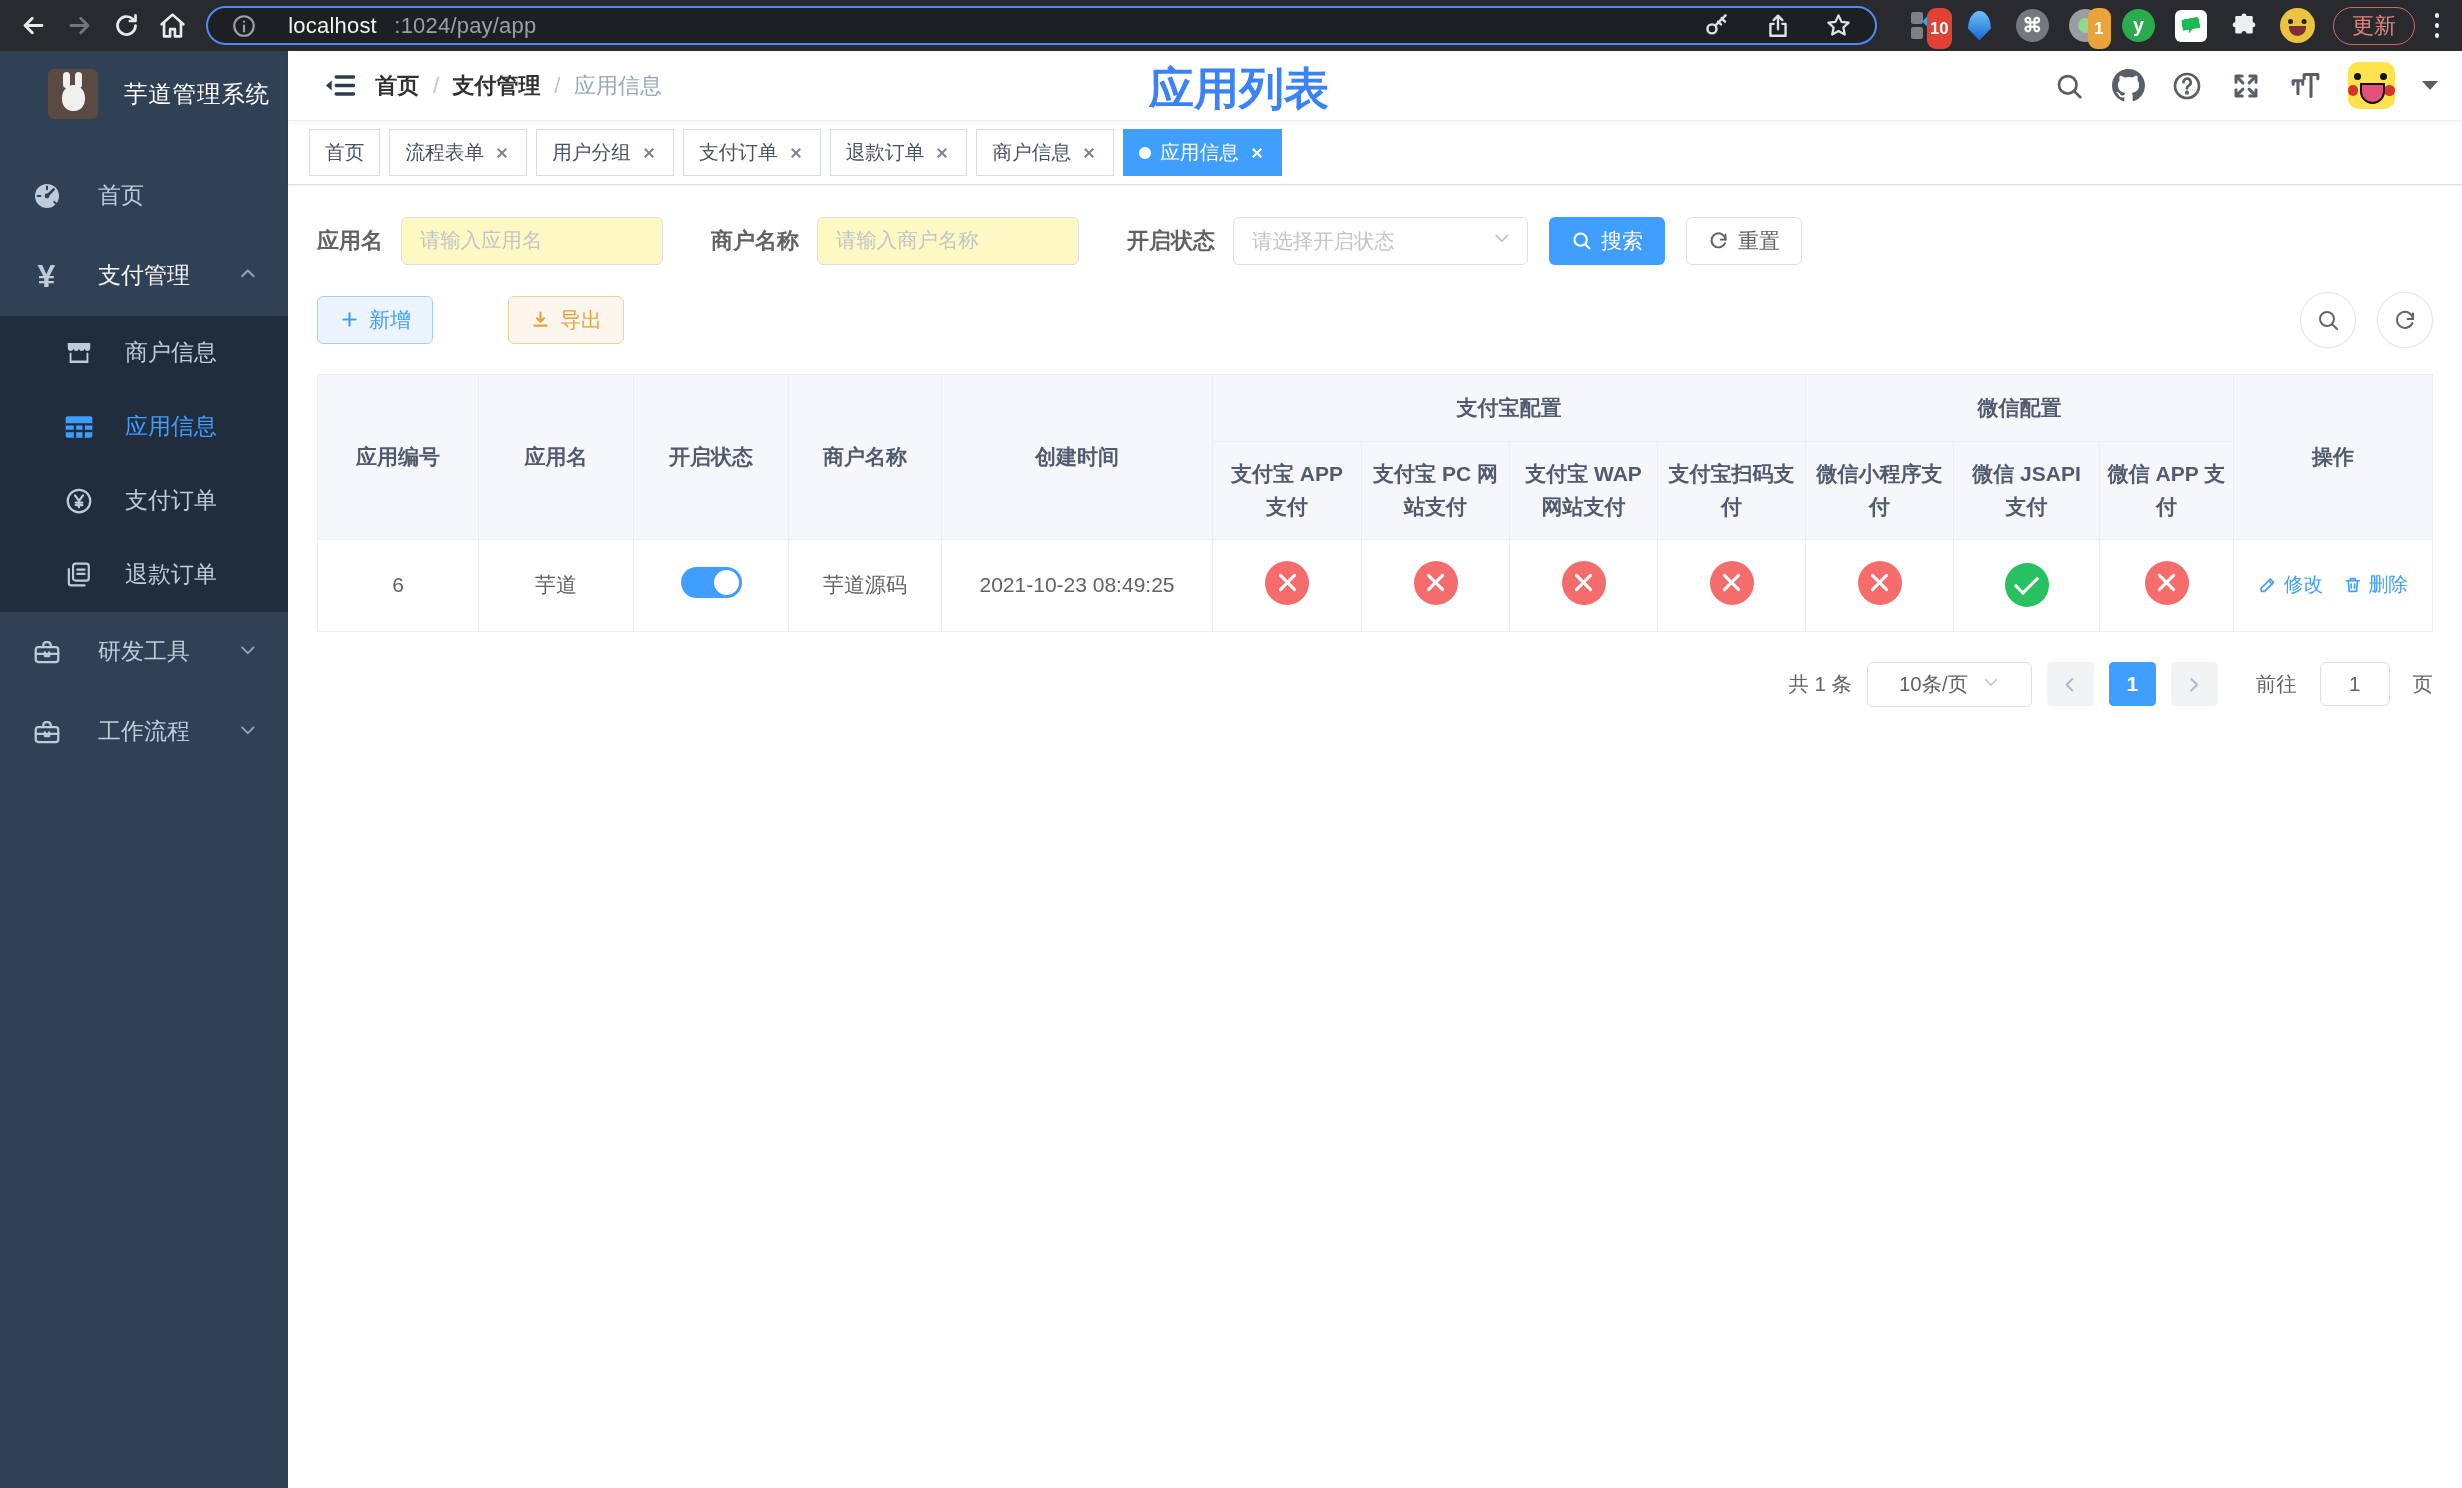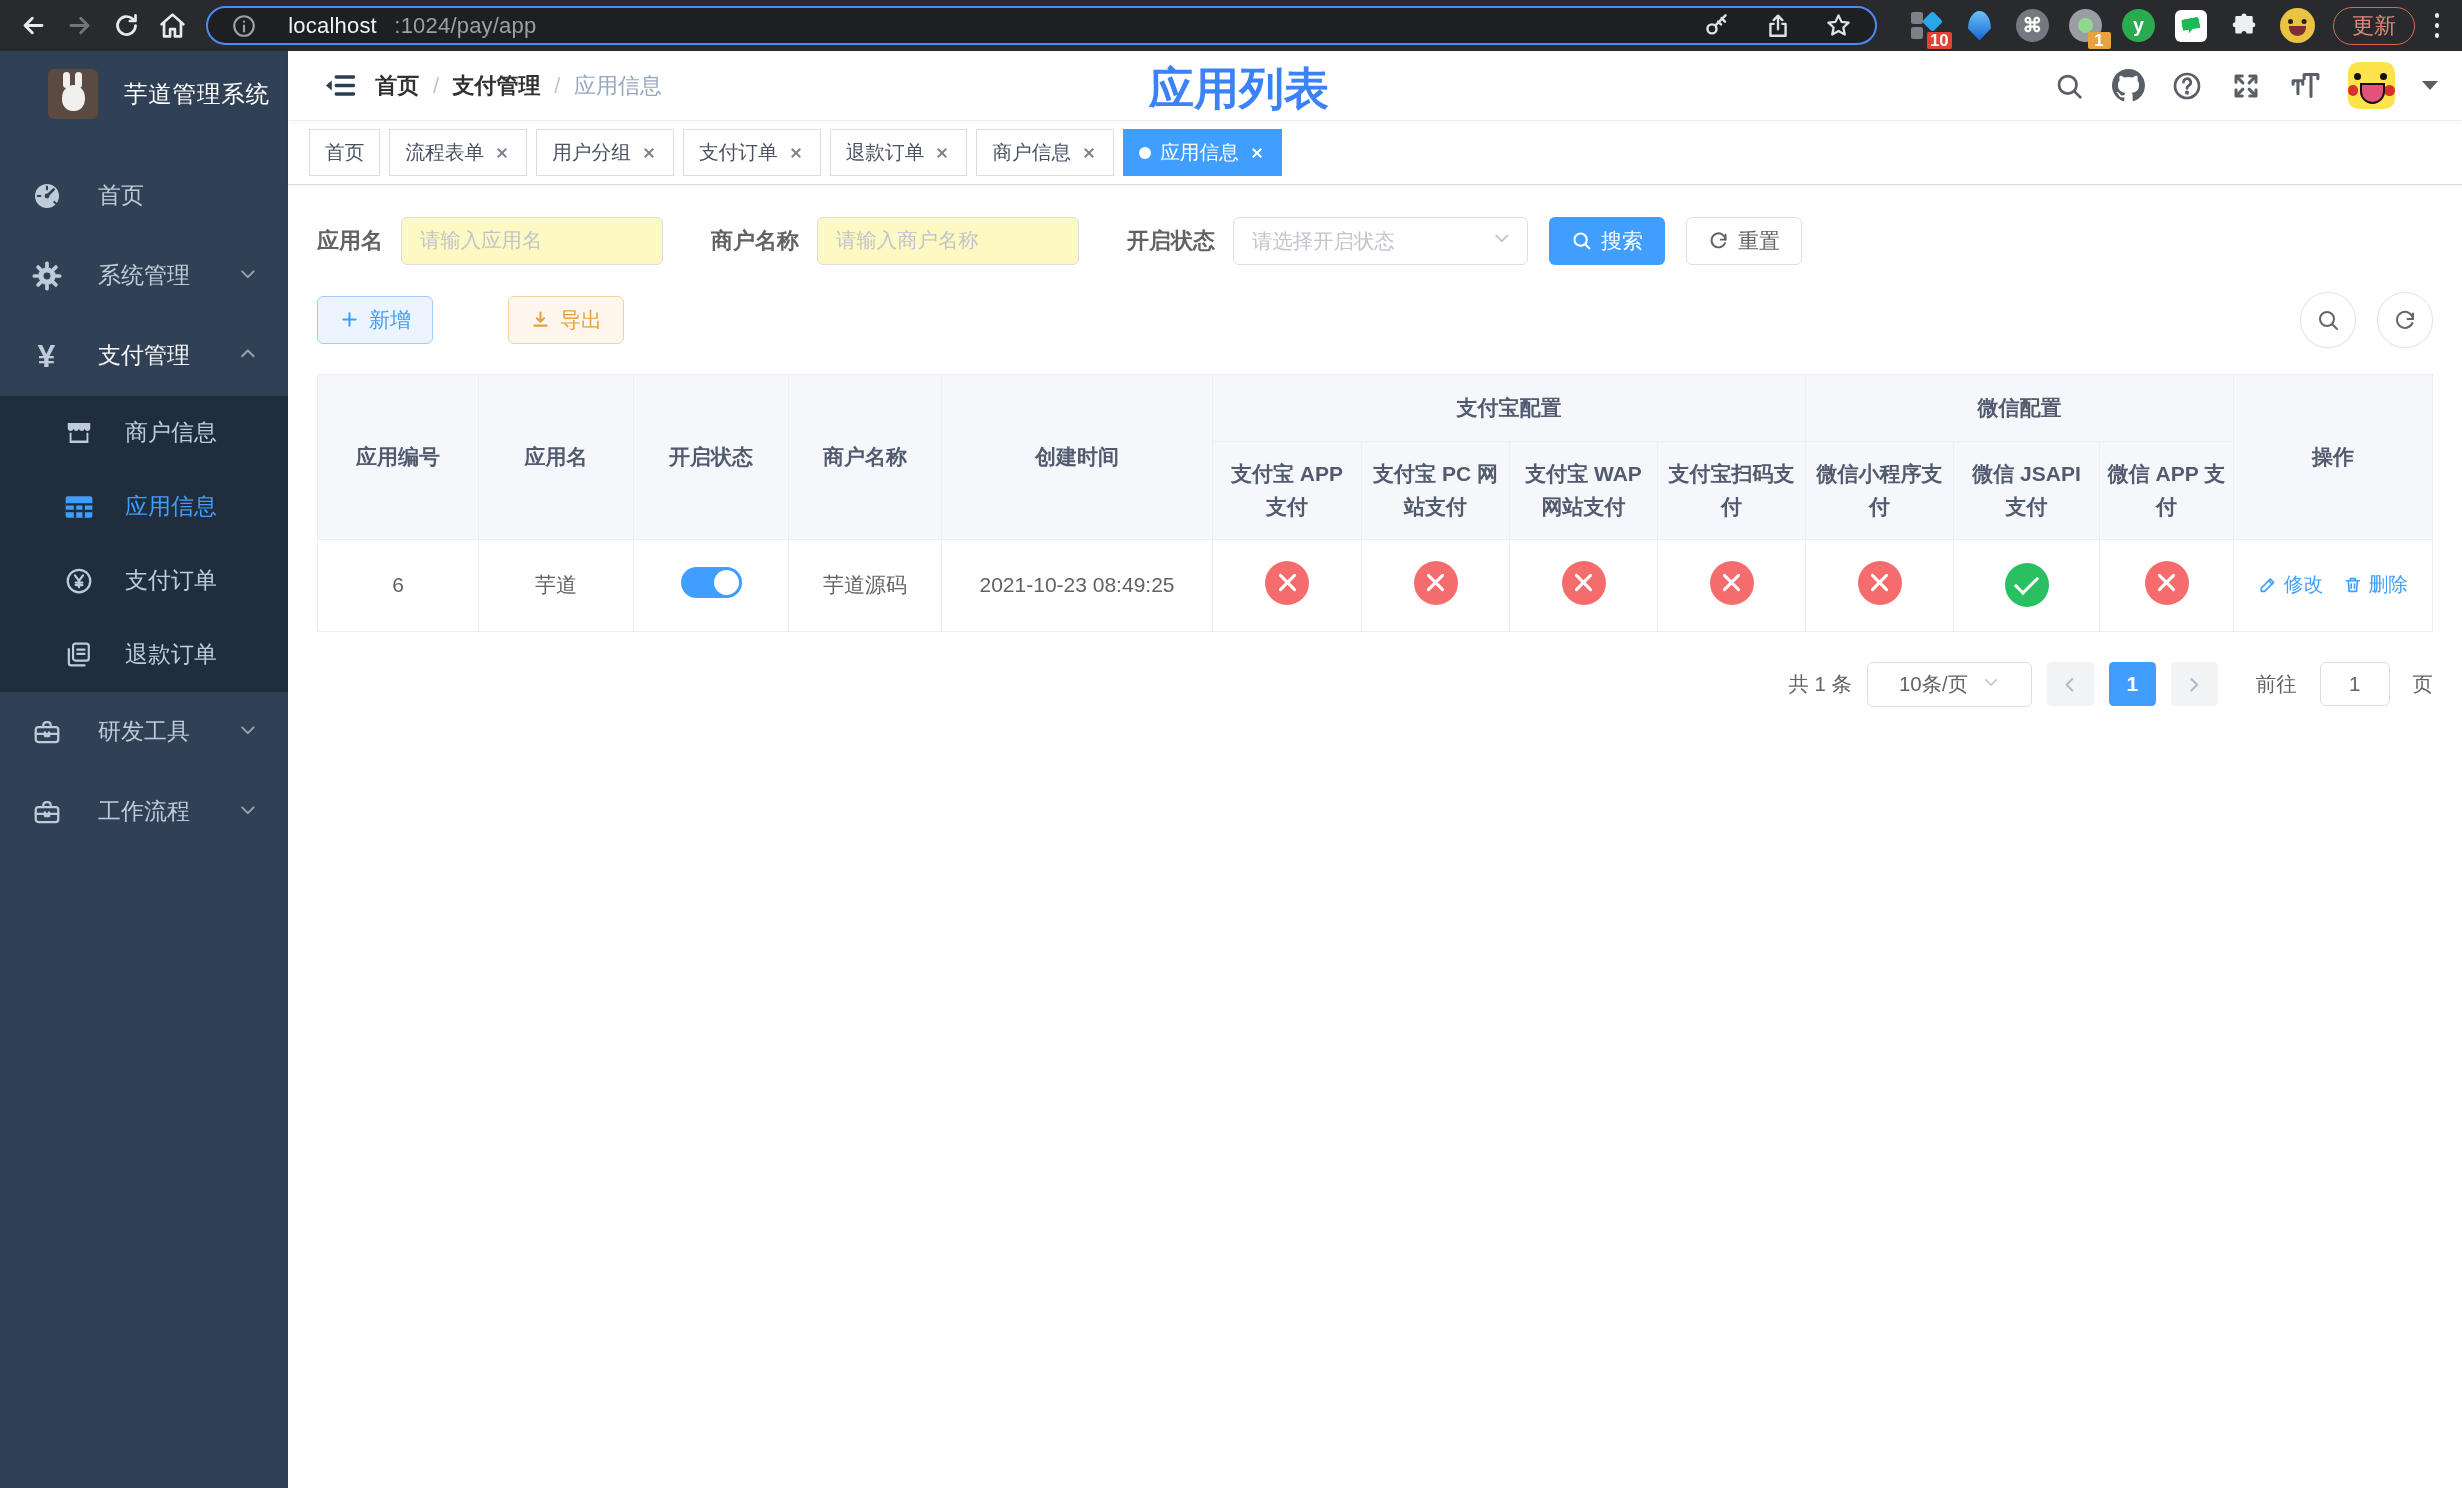--- a/index.html
+++ b/index.html
@@ -10,21 +10,21 @@
   .bicon { width:42px; height:39px; display:flex; align-items:center; justify-content:center; color:#e8eaed; border-radius:50%; flex:none; }
   .bicon.disabled { color:#72767b; }
   .url-pill { flex:1; height:39px; margin:0 7.6px; background:#1e1f22; border:2.3px solid #4c8bf5; border-radius:21px; display:flex; align-items:center; padding:0 19.7px; gap:28px; color:#e8eaed;text-align:center; }
   .url-text { font-size:22px; letter-spacing:0.2px; }
   .url-host { color:#f1f3f4; }
   .url-rest { color:#9aa0a6; }
   .url-spacer { flex:1; }
   .pill-icon { width:33px; height:33px; display:flex; align-items:center; justify-content:center; color:#dfe1e5; }
   .ext-cluster { display:flex; align-items:center; gap:18px; margin:0 13.6px 0 19.7px; }
   .ext { position:relative; width:35px; height:35px; display:flex; align-items:center; justify-content:center; flex:none; }
-  .badge { position:absolute; bottom:-6px; right:-7.6px; min-width:23px; height:17px; border-radius:2px; font-size:16.7px; font-weight:700; color:#fff; display:flex; align-items:center; justify-content:center; padding:0 3px; }
+  .badge { position:absolute; bottom:-6px; right:-7.6px; min-width:23px; height:41px; border-radius:9px; font-size:16.7px; font-weight:700; color:#fff; display:flex; align-items:center; justify-content:center; padding:0 3px; }
   .badge.red { background:#e04336; }
   .badge.orange { background:#e8a33d; }
   .tiles { position:relative; width:30px; height:30px; }
   .tiles i { position:absolute; background:#7d8086; width:12px; height:12px; border-radius:2.3px; }
   .tiles i:nth-child(1){ left:0; top:1.5px; } .tiles i:nth-child(2){ left:0; top:16.7px; }
   .tiles .diamond { position:absolute; left:13.6px; top:3px; width:15px; height:15px; background:#2aa7e8; transform:rotate(45deg); border-radius:3px; }
   .pin { width:23px; height:30px; background:linear-gradient(180deg,#6cc1f5,#1565d8); border-radius:50% 50% 50% 50% / 60% 60% 40% 40%; clip-path:polygon(0 0,100% 0,100% 60%,50% 100%,0 60%); }
   .circle-ic { width:33px; height:33px; border-radius:50%; display:flex; align-items:center; justify-content:center; font-size:19.7px; color:#fff; font-weight:700; }
   .c-gray { background:#75787e; } .c-green { background:#2bab4f; }
   .c-gray2 { background:#9a9da3; position:relative; }
@@ -253,44 +253,20 @@
       <div class="menu-item">
         <span class="mi-icon">
           <svg width="32" height="32" viewBox="0 0 24 24" fill="currentColor">
               <circle cx="12" cy="12" r="9"></circle>
               <path d="M12 12l5-5" stroke="#304156" stroke-width="2" stroke-linecap="round"></path>
               <circle cx="12" cy="12" r="1.8" fill="#304156"></circle>
               <path d="M5 12h2M12 5v2M17.5 16.5l1.4 1.4" stroke="#304156" stroke-width="1.6" stroke-linecap="round"></path>
             </svg>
         </span>
         <span class="mi-label">首页</span>
-      </div>
-      <div class="menu-item">
-        <span class="mi-icon">
-          <svg width="32" height="32" viewBox="0 0 24 24" fill="currentColor">
-              <g>
-                <circle cx="12" cy="12" r="6.5"></circle>
-                <rect x="10.6" y="1.2" width="2.8" height="5" rx="1.2"></rect>
-                <rect x="10.6" y="1.2" width="2.8" height="5" rx="1.2" transform="rotate(45 12 12)"></rect>
-                <rect x="10.6" y="1.2" width="2.8" height="5" rx="1.2" transform="rotate(90 12 12)"></rect>
-                <rect x="10.6" y="1.2" width="2.8" height="5" rx="1.2" transform="rotate(135 12 12)"></rect>
-                <rect x="10.6" y="1.2" width="2.8" height="5" rx="1.2" transform="rotate(180 12 12)"></rect>
-                <rect x="10.6" y="1.2" width="2.8" height="5" rx="1.2" transform="rotate(225 12 12)"></rect>
-                <rect x="10.6" y="1.2" width="2.8" height="5" rx="1.2" transform="rotate(270 12 12)"></rect>
-                <rect x="10.6" y="1.2" width="2.8" height="5" rx="1.2" transform="rotate(315 12 12)"></rect>
-              </g>
-              <circle cx="12" cy="12" r="2.6" fill="#304156"></circle>
-            </svg>
-        </span>
-        <span class="mi-label">系统管理</span>
-        <span class="mi-arrow">
-          <svg width="19.7" height="19.7" viewBox="0 0 24 24" fill="none" stroke="currentColor" stroke-width="2.4" stroke-linecap="round" stroke-linejoin="round">
-              <path d="M5 9l7 7 7-7"></path>
-            </svg>
-        </span>
       </div>
       <div class="menu-item expanded">
         <span class="mi-icon yen-glyph">¥</span>
         <span class="mi-label">支付管理</span>
         <span class="mi-arrow">
           <svg width="19.7" height="19.7" viewBox="0 0 24 24" fill="none" stroke="currentColor" stroke-width="2.4" stroke-linecap="round" stroke-linejoin="round">
               <path d="M5 15l7-7 7 7"></path>
             </svg>
         </span>
       </div>

